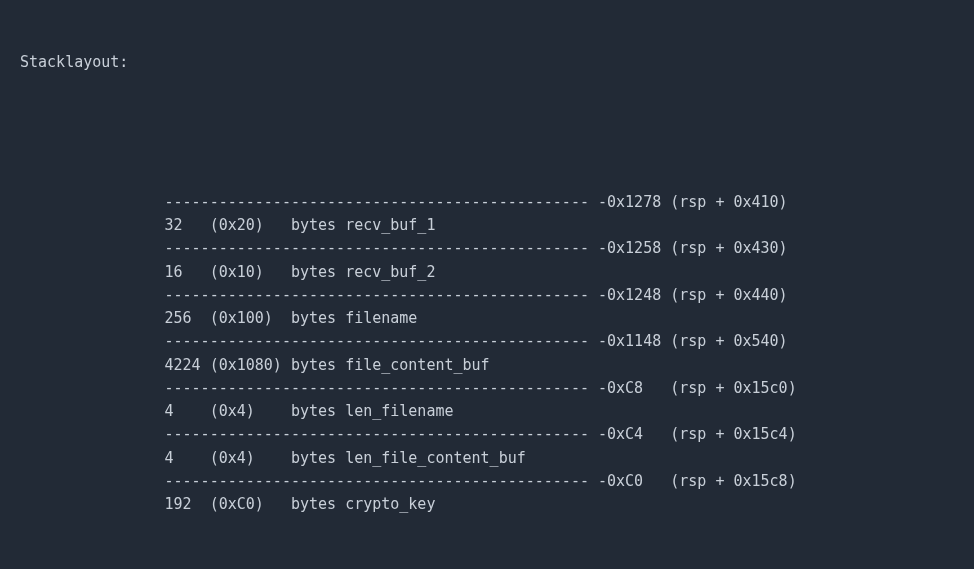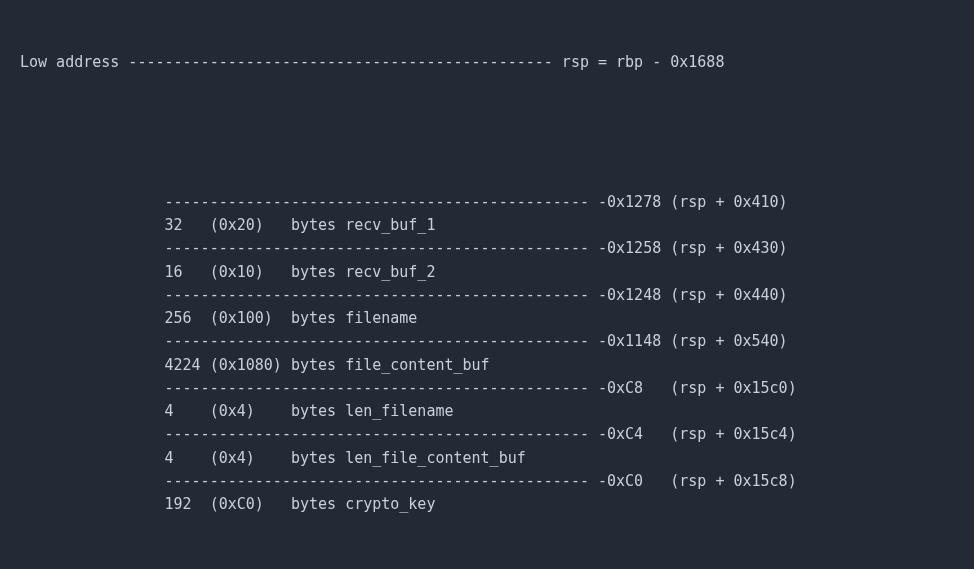--- a/index.html
+++ b/index.html
@@ -18,18 +18,18 @@
     padding: 28px 20px 20px 20px;
     white-space: pre;
   }
   .line { display: block; }
   span { white-space: pre; }
 </style>
 </head>
 <body>
 
 <div class="wrap">
-<span class="line"><span>Low address</span><span> ----------------------------------------------- </span><span>rsp = rbp - 0x1688</span></span>
+<span class="line"><span>Stacklayout:</span></span>
 <span class="line"> </span>
 <span class="line"> </span>
 <div id="rows"><span class="line"><span>                </span><span>----------------------------------------------- </span><span>-0x1278 (rsp + 0x410)</span></span><span class="line"><span>                </span><span>32   </span><span>(0x20)   </span><span>bytes </span><span>recv_buf_1</span></span><span class="line"><span>                </span><span>----------------------------------------------- </span><span>-0x1258 (rsp + 0x430)</span></span><span class="line"><span>                </span><span>16   </span><span>(0x10)   </span><span>bytes </span><span>recv_buf_2</span></span><span class="line"><span>                </span><span>----------------------------------------------- </span><span>-0x1248 (rsp + 0x440)</span></span><span class="line"><span>                </span><span>256  </span><span>(0x100)  </span><span>bytes </span><span>filename</span></span><span class="line"><span>                </span><span>----------------------------------------------- </span><span>-0x1148 (rsp + 0x540)</span></span><span class="line"><span>                </span><span>4224 </span><span>(0x1080) </span><span>bytes </span><span>file_content_buf</span></span><span class="line"><span>                </span><span>----------------------------------------------- </span><span>-0xC8   (rsp + 0x15c0)</span></span><span class="line"><span>                </span><span>4    </span><span>(0x4)    </span><span>bytes </span><span>len_filename</span></span><span class="line"><span>                </span><span>----------------------------------------------- </span><span>-0xC4   (rsp + 0x15c4)</span></span><span class="line"><span>                </span><span>4    </span><span>(0x4)    </span><span>bytes </span><span>len_file_content_buf</span></span><span class="line"><span>                </span><span>----------------------------------------------- </span><span>-0xC0   (rsp + 0x15c8)</span></span><span class="line"><span>                </span><span>192  </span><span>(0xC0)   </span><span>bytes </span><span>crypto_key</span></span></div>
 
 </div>
 
 </body></html>

